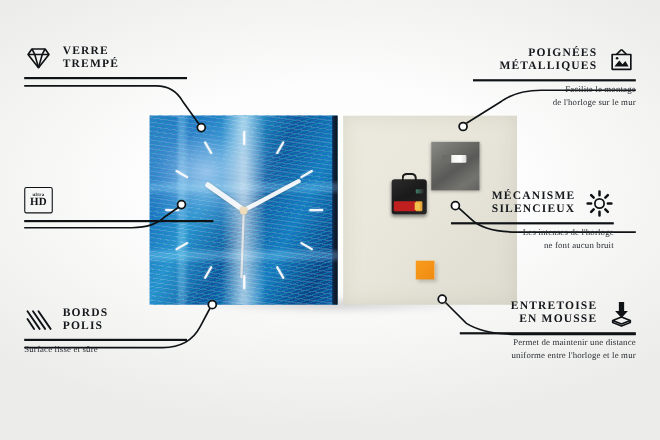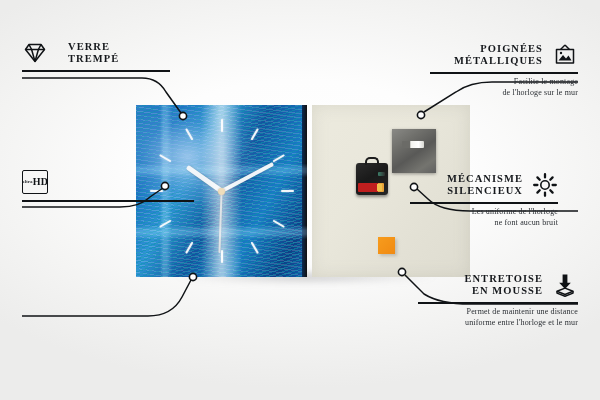--- a/index.html
+++ b/index.html
@@ -84,36 +84,36 @@
     box-shadow:2px 2px 3px rgba(120,118,105,.35);
   }
 
   
   .callout { position:absolute; z-index:5; }
   .co-head { display:flex; align-items:center; gap:9px; }
   .co-left .co-head { justify-content:flex-start; }
   .co-right .co-head { justify-content:flex-end; }
   .co-title {
     font-size:10.5px; font-weight:700; letter-spacing:1.05px; line-height:12.5px;
-    color:#15181c; text-transform:uppercase;margin-left:11px;
+    color:#15181c; text-transform:uppercase;
   }
   .co-left .co-title { text-align:left; }
   .co-right .co-title { text-align:right; }
   .co-rule { height:1.6px; background:#101316; margin-top:4px; }
   .co-sub {
     font-size:8px; line-height:10.5px; color:#2a2e33; margin-top:3.5px; letter-spacing:.15px;
   }
   .co-left .co-sub { text-align:left; }
   .co-right .co-sub { text-align:right; }
   .ico { width:26px; height:26px; flex:0 0 26px; display:block; }
   .ico svg { display:block; width:26px; height:26px; }
 
   .hd-badge {
     width:26px; height:24px; border:1.6px solid #101316; border-radius:2px;
-    display:flex; flex-direction:row; align-items:center; justify-content:center; line-height:1;
+    display:flex; flex-direction:column; align-items:center; justify-content:center; line-height:1;
   }
   .hd-badge .u { font-size:4.4px; font-weight:700; letter-spacing:.3px; color:#101316; }
   .hd-badge .h { font-size:10px; font-weight:700; letter-spacing:.2px; color:#101316; margin-top:.5px; }
 </style>
 </head>
 <body>
 
 <div id="stage">
 
   <div class="prod-shadow"></div>
@@ -219,20 +219,41 @@
       <span class="ico">
         <span class="hd-badge">
           <span class="u">ultra</span>
           <span class="h">HD</span>
         </span>
       </span>
     </div>
     <div class="co-rule" style="width:172px;"></div>
   </div>
 
+  <div class="callout co-left" style="left:22px; top:278px; width:148px;">
+    <div class="co-head">
+      <span class="ico">
+        <svg viewBox="0 0 26 26">
+            <g fill="none" stroke="#101316" stroke-width="1.7" stroke-linecap="round">
+          <path d="M3 5 L14 21"></path>
+              <path d="M8 5 L19 21"></path>
+              <path d="M13 5 L24 21"></path>
+              <path d="M3 12 L9 21"></path>
+        </g>
+          </svg>
+      </span>
+      <span class="co-title">
+        <span>BORDS</span><br><span>POLIS</span>
+      </span>
+    </div>
+    <div class="co-rule" style="width:148px;"></div>
+    <div class="co-sub">
+      <span>Surface lisse et sûre</span>
+    </div>
+  </div>
 
   <div class="callout co-right" style="left:430px; top:42px; width:148px;">
     <div class="co-head">
       <span class="co-title">
         <span>POIGNÉES</span><br><span>MÉTALLIQUES</span>
       </span>
       <span class="ico">
         <svg viewBox="0 0 26 26">
             <g fill="none" stroke="#101316" stroke-width="1.5" stroke-linejoin="round">
           <rect x="4.5" y="7.5" width="17" height="13.5"></rect>
@@ -260,21 +281,21 @@
             <g fill="none" stroke="#101316" stroke-width="1.6">
           <circle cx="13" cy="13" r="4.2"></circle>
           <path d="M13 2.2 L13 5.4 M13 20.6 L13 23.8 M2.2 13 L5.4 13 M20.6 13 L23.8 13
                    M5.4 5.4 L7.7 7.7 M18.3 18.3 L20.6 20.6 M20.6 5.4 L18.3 7.7 M7.7 18.3 L5.4 20.6" stroke-width="2.3" stroke-linecap="round"></path>
         </g>
           </svg>
       </span>
     </div>
     <div class="co-rule" style="width:148px;"></div>
     <div class="co-sub">
-      <span>Les uniforme de l'horloge</span><br><span>ne font aucun bruit</span>
+      <span>Les intenses de l'horloge</span><br><span>ne font aucun bruit</span>
     </div>
   </div>
 
   <div class="callout co-right" style="left:418px; top:272px; width:160px;">
     <div class="co-head">
       <span class="co-title">
         <span>ENTRETOISE</span><br><span>EN MOUSSE</span>
       </span>
       <span class="ico">
         <svg viewBox="0 0 26 26">

